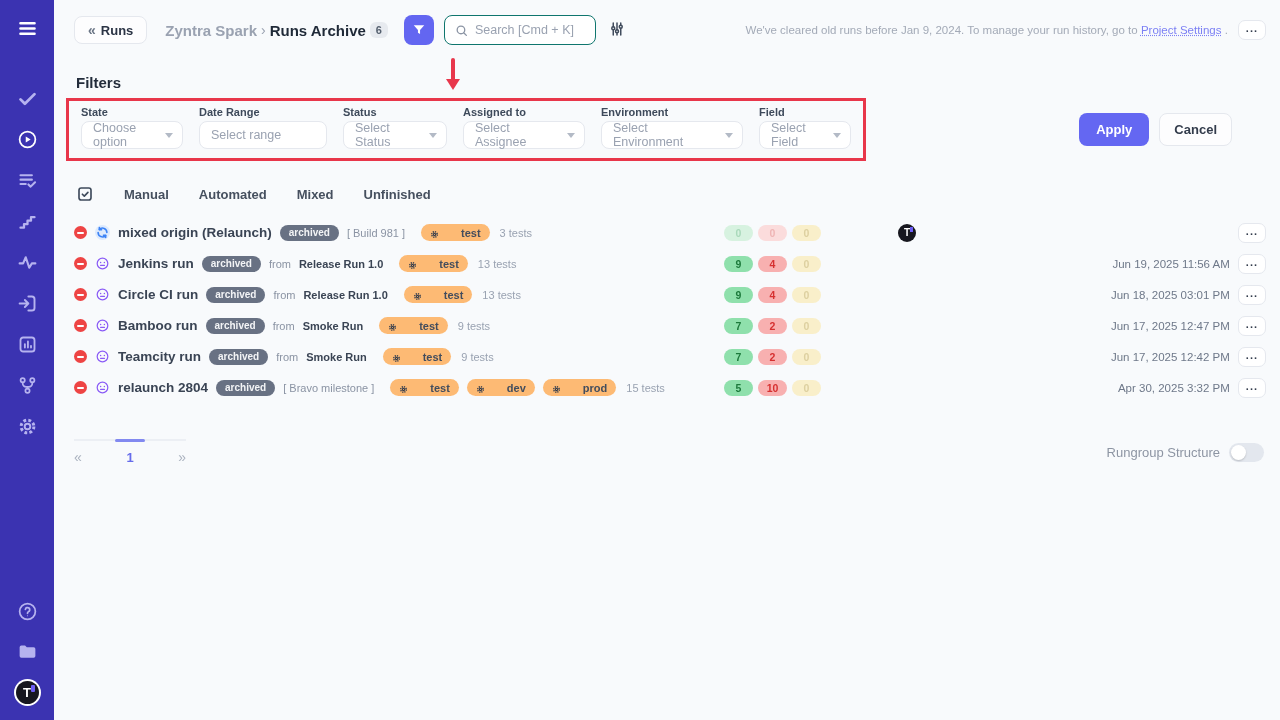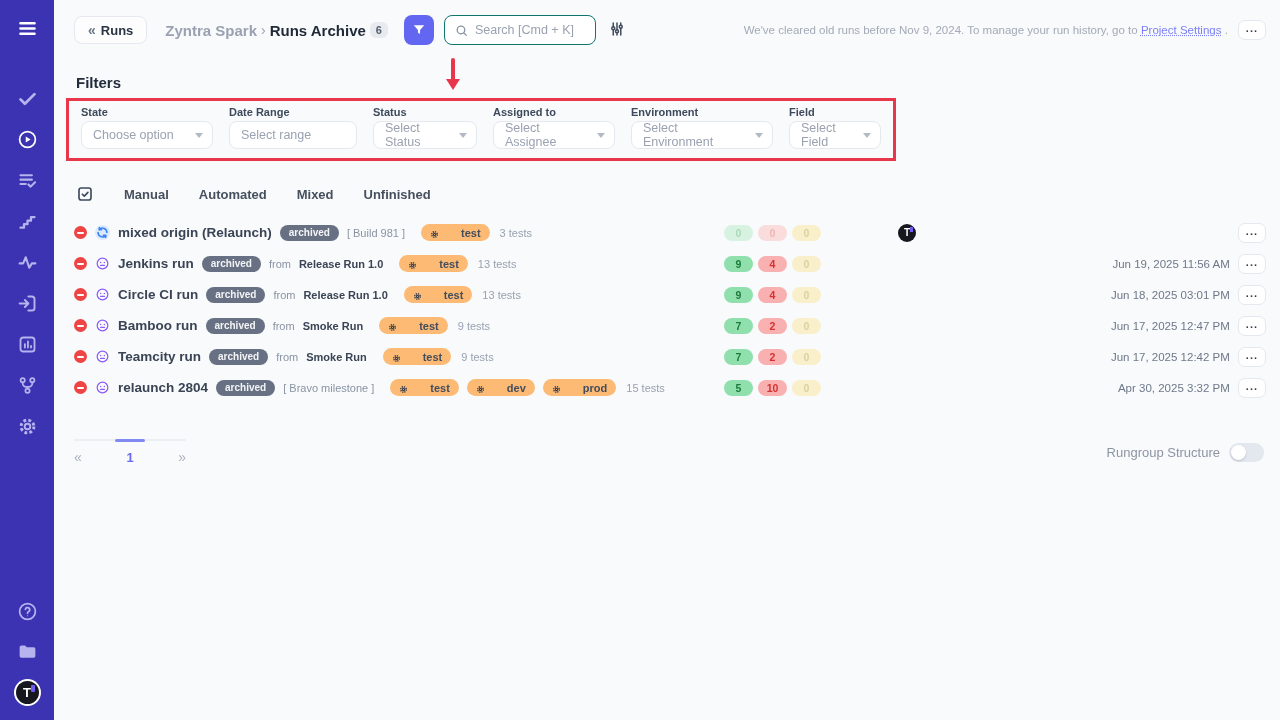--- a/index.html
+++ b/index.html
@@ -73,21 +73,21 @@
   .filters-title { font-size:15px; font-weight:800; color:#232c3b; margin:14px 0 7px 10px; }
   .filters-row { display:flex; align-items:center; }
   .filters-frame { border:3px solid #e8364a; padding:5px 12px 9px 12px; display:flex; gap:16px; background:transparent; }
   .f-field { display:flex; flex-direction:column; gap:3px; }
   .f-label { font-size:11px; font-weight:700; color:#3e4a5b; }
   .f-select { height:28px; background:#fff; border:1px solid #e5e8ee; border-radius:8px;
     display:flex; align-items:center; justify-content:space-between; gap:10px; padding:0 9px 0 11px;
     font-size:12.5px; color:#9aa2b1; cursor:pointer; }
   .f-caret { width:0; height:0; border-left:4px solid transparent; border-right:4px solid transparent;
     border-top:5px solid #b3bac6; }
-  .w1{width:132px}.w2{width:128px}.w3{width:104px}.w4{width:122px}.w5{width:142px}.w6{width:92px}
+  .w1{width:102px}.w2{width:128px}.w3{width:104px}.w4{width:122px}.w5{width:142px}.w6{width:92px}
   .filters-actions { margin-left:auto; display:flex; gap:10px; padding-right:32px; }
   .btn-apply { background:#6467f2; color:#fff; border:none; border-radius:8px; font-size:13px; font-weight:600;
     padding:8px 17px; cursor:pointer; }
   .btn-cancel { background:#fdfdfe; color:#333c4c; border:1px solid #e5e8ee; border-radius:8px; font-size:13px;
     font-weight:600; padding:8px 14px; cursor:pointer; }
   
   .tabs { display:flex; align-items:center; gap:30px; padding:0 16px 0 22px; margin-top:24px; }
   .tab-selectall { color:#3e4a5b; cursor:pointer; width:18px; height:18px; }
   .tab-selectall svg { width:18px; height:18px; }
   .tab { font-size:13px; font-weight:600; color:#46505f; cursor:pointer; }
@@ -251,21 +251,21 @@
     <button class="btn-sliders">
       <svg viewBox="0 0 24 24" fill="none" stroke="currentColor" stroke-width="2" stroke-linecap="round">
           <path d="M7 4v16M12 4v16M17 4v16" opacity="0"></path>
           <path d="M7 4v5M7 13v7M12 4v9M12 17v3M17 4v3M17 11v9"></path>
           <circle cx="7" cy="11" r="2"></circle>
           <circle cx="12" cy="15" r="2"></circle>
           <circle cx="17" cy="9" r="2"></circle>
         </svg>
     </button>
     <div class="notice">
-      <span>We've cleared old runs before Nov 9, 2024. To manage your run history, go to </span><a>Project Settings</a><span> .</span>
+      <span>We've cleared old runs before Jan 9, 2024. To manage your run history, go to </span><a>Project Settings</a><span> .</span>
     </div>
     <button class="btn-more">...</button>
   </header>
 
   <section class="filters-sec">
     <div class="filters-title">Filters</div>
     <div class="filters-row">
       <div class="filters-frame">
         <div class="f-field">
           <span class="f-label">State</span>
@@ -302,20 +302,24 @@
           </div>
         </div>
         <div class="f-field">
           <span class="f-label">Field</span>
           <div class="f-select w6">
             <span>Select Field</span>
             <span class="f-caret"></span>
           </div>
         </div>
       </div>
+      <div class="filters-actions">
+        <button class="btn-apply">Apply</button>
+        <button class="btn-cancel">Cancel</button>
+      </div>
     </div>
   </section>
 
   <div class="tabs">
     <span class="tab-selectall">
       <svg viewBox="0 0 24 24" fill="none" stroke="currentColor" stroke-width="2.2" stroke-linecap="round" stroke-linejoin="round">
           <rect x="4" y="4" width="16" height="16" rx="3"></rect>
           <path d="M8.5 12.3l2.6 2.6 4.8-5"></path>
         </svg>
     </span>

